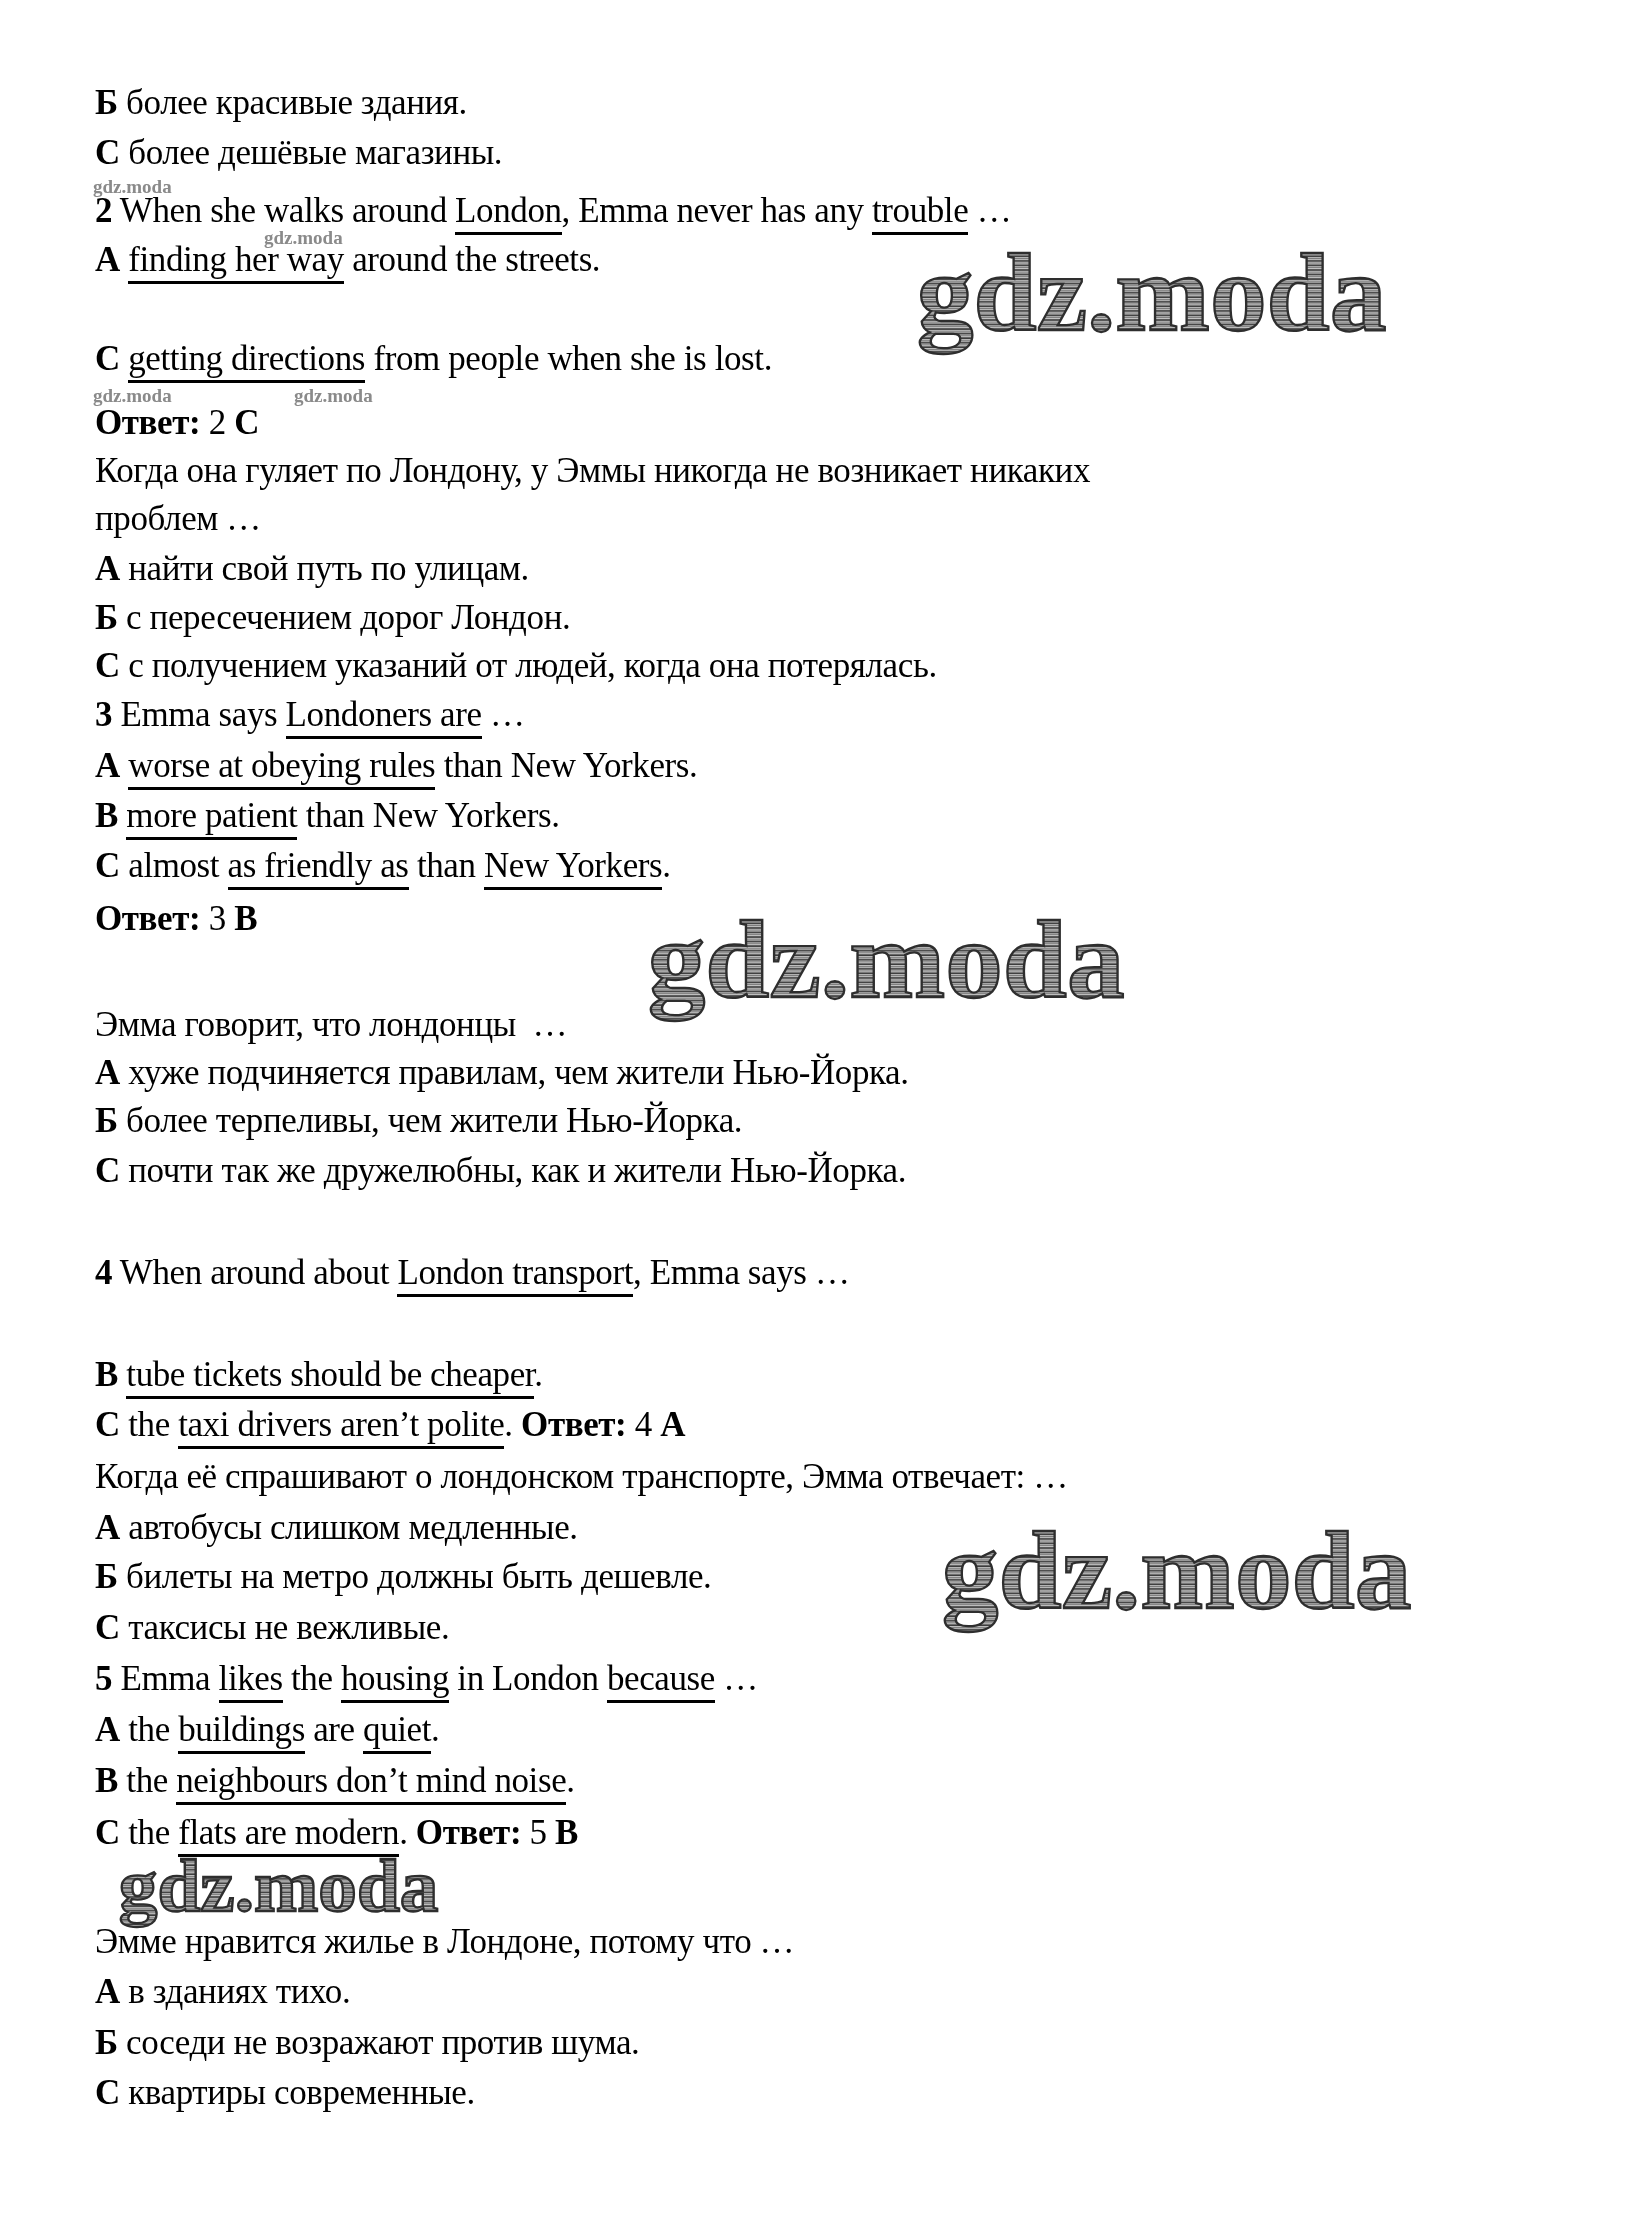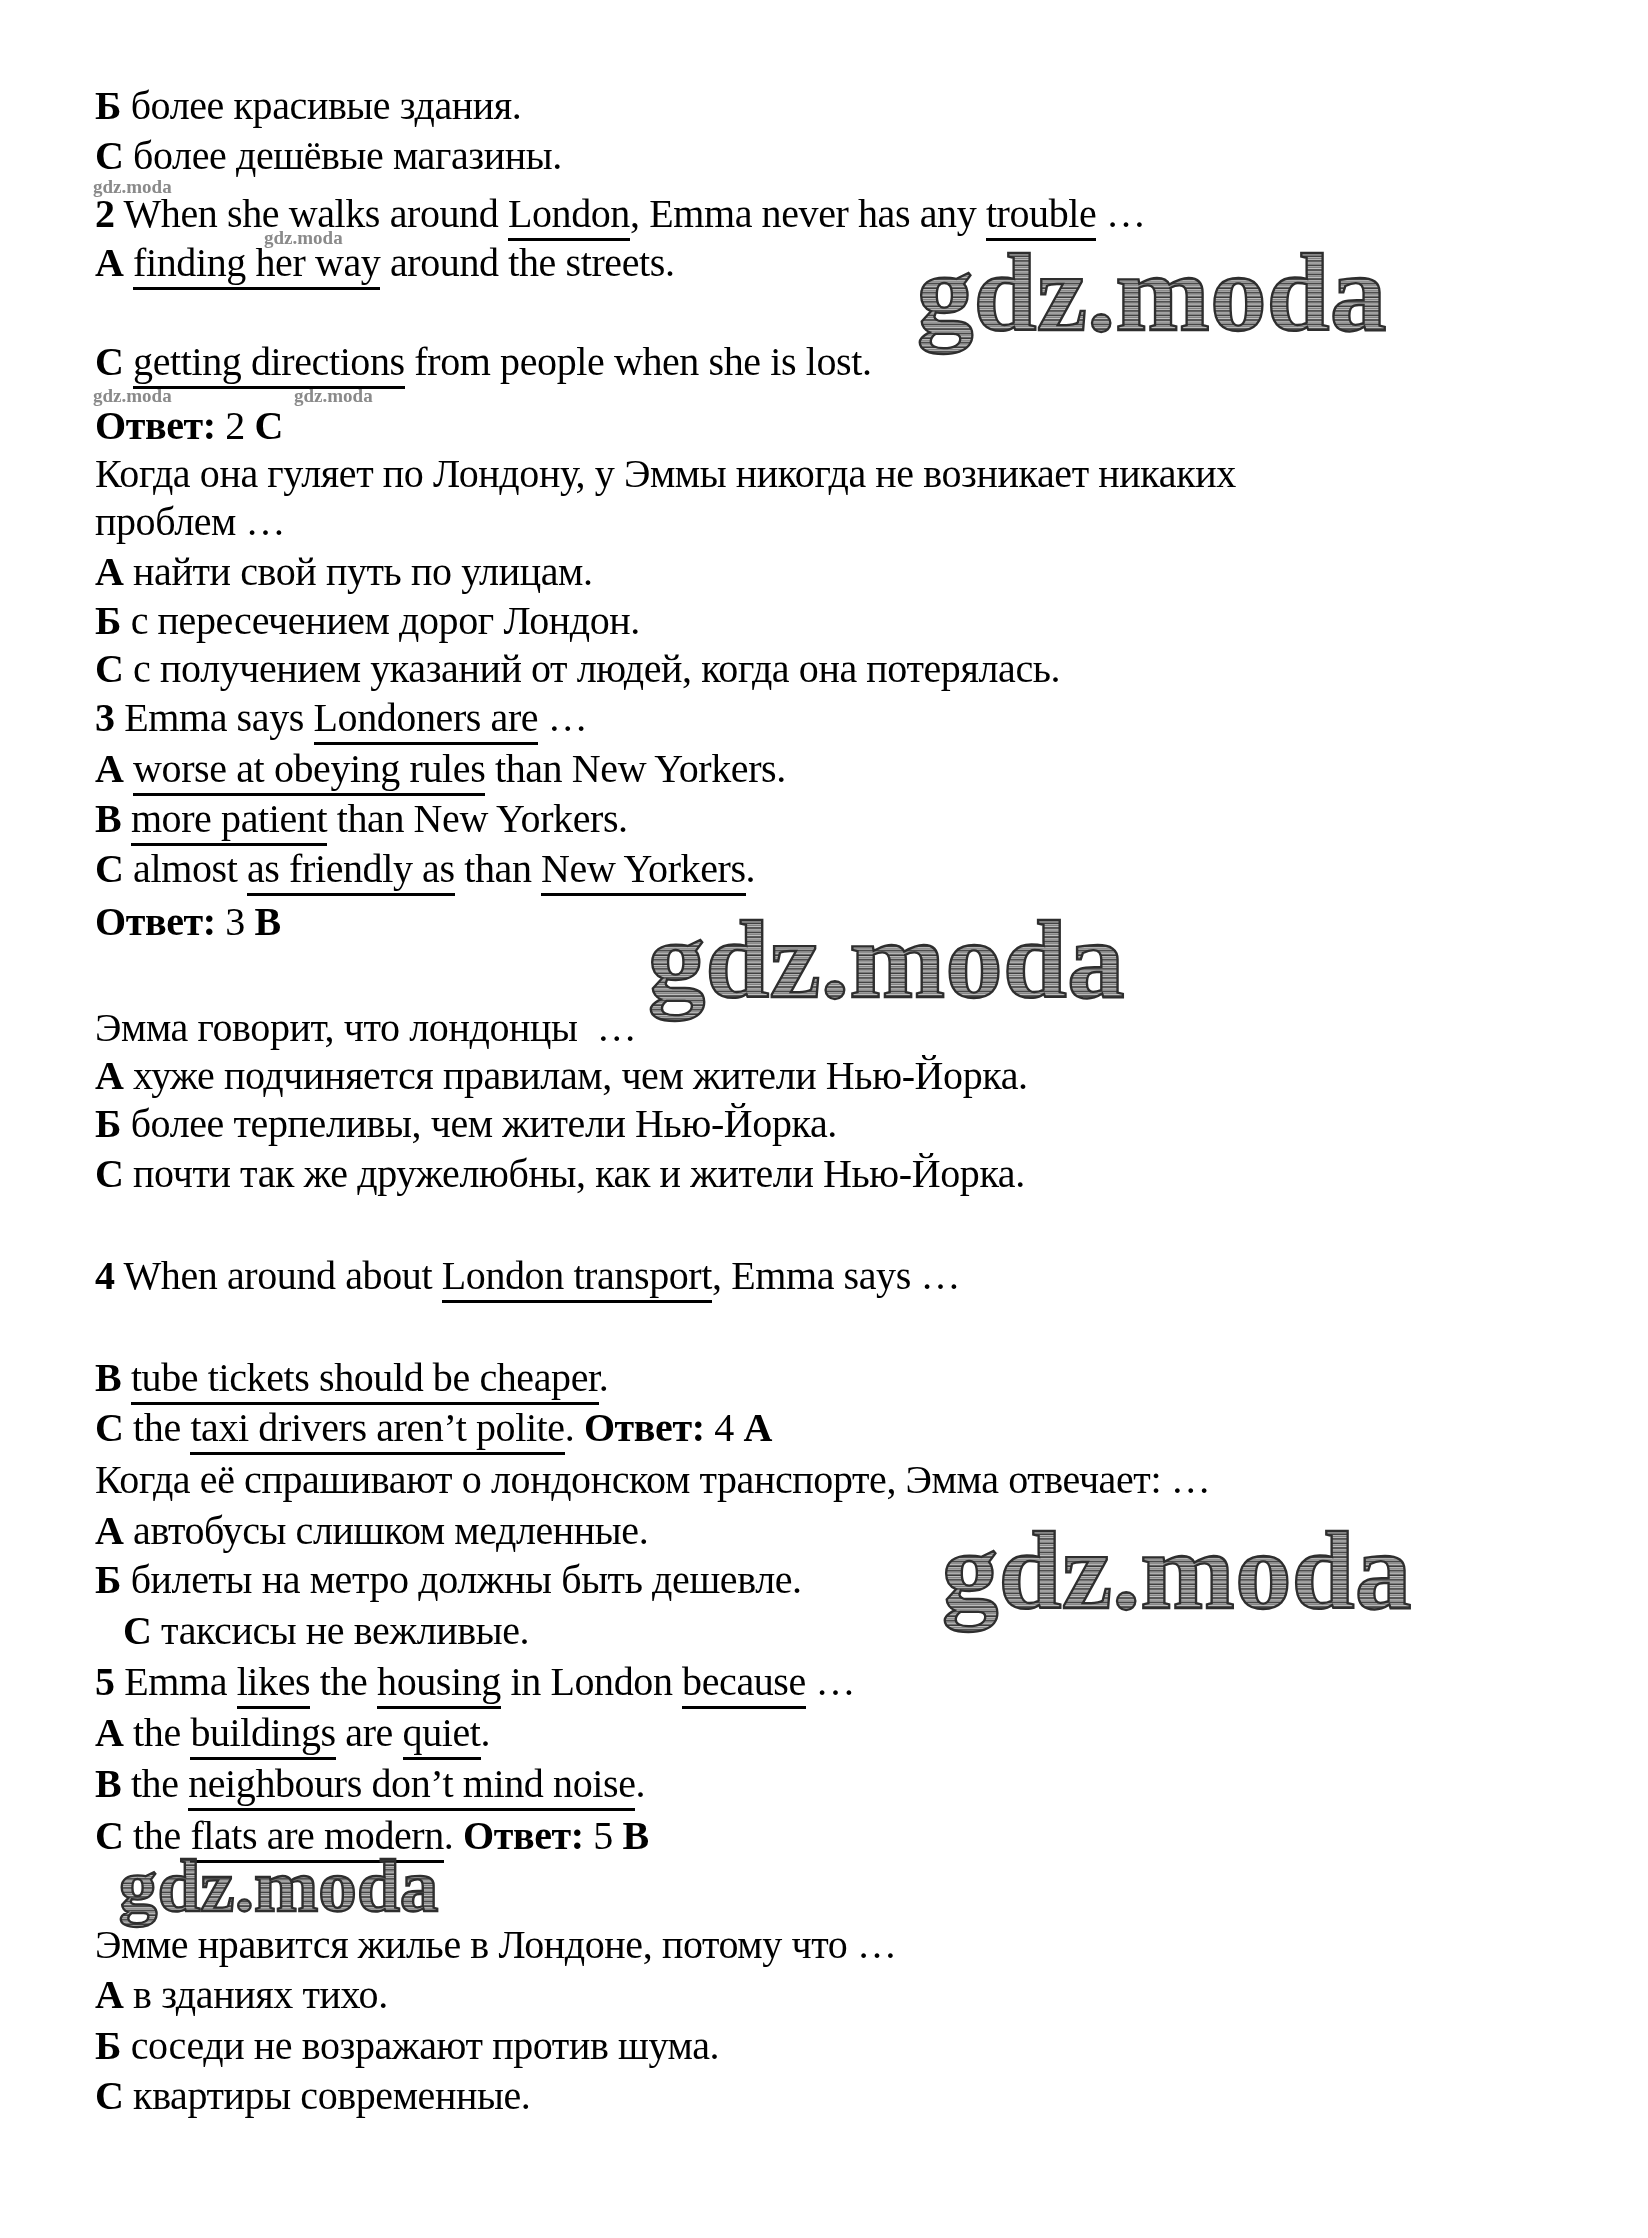--- a/index.html
+++ b/index.html
@@ -6,21 +6,21 @@
   .page{
     position:relative;
     width:1649px;height:2239px;
     background:#ffffff;
     font-family:"Liberation Serif","DejaVu Serif",serif;
     color:#000;
     overflow:hidden;
   }
   .line{
     position:absolute;
-    font-size:40px;
+    font-size:35px;
     line-height:1.05;
     letter-spacing:-0.4px;
     white-space:pre;
   }
   .line .b{font-weight:bold;}
   .line .u{border-bottom:3.8px solid #000;padding-bottom:2.3px;}
   .wm-big{position:absolute;overflow:visible;}
   .wm-small{
     position:absolute;
     font-family:"Liberation Serif","DejaVu Serif",serif;
@@ -62,21 +62,21 @@
     <div class="line" style="top: 1007px; left: 95px;"><span>Эмма говорит, что лондонцы  …</span></div>
     <div class="line" style="top: 1055px; left: 95px;"><span class="b">А</span><span> хуже подчиняется правилам, чем жители Нью-Йорка.</span></div>
     <div class="line" style="top: 1103px; left: 95px;"><span class="b">Б</span><span> более терпеливы, чем жители Нью-Йорка.</span></div>
     <div class="line" style="top: 1153px; left: 95px;"><span class="b">С</span><span> почти так же дружелюбны, как и жители Нью-Йорка.</span></div>
     <div class="line" style="top: 1255px; left: 95px;"><span class="b">4</span><span> When around about </span><span class="u">London transport</span><span>, Emma says …</span></div>
     <div class="line" style="top: 1357px; left: 95px;"><span class="b">B</span><span> </span><span class="u">tube tickets should be cheaper</span><span>.</span></div>
     <div class="line" style="top: 1407px; left: 95px;"><span class="b">C</span><span> the </span><span class="u">taxi drivers aren’t polite</span><span>. </span><span class="b">Ответ:</span><span> 4 </span><span class="b">А</span></div>
     <div class="line" style="top: 1459px; left: 95px;"><span>Когда её спрашивают о лондонском транспорте, Эмма отвечает: …</span></div>
     <div class="line" style="top: 1510px; left: 95px;"><span class="b">А</span><span> автобусы слишком медленные.</span></div>
     <div class="line" style="top: 1559px; left: 95px;"><span class="b">Б</span><span> билеты на метро должны быть дешевле.</span></div>
-    <div class="line" style="top: 1610px; left: 95px; margin-left: 28px;"><span class="b">С</span><span> таксисы не вежливые.</span></div>
+    <div class="line" style="top: 1610px; left: 95px;"><span class="b">С</span><span> таксисы не вежливые.</span></div>
     <div class="line" style="top: 1661px; left: 95px;"><span class="b">5</span><span> Emma </span><span class="u">likes</span><span> the </span><span class="u">housing</span><span> in London </span><span class="u">because</span><span> …</span></div>
     <div class="line" style="top: 1712px; left: 95px;"><span class="b">A</span><span> the </span><span class="u">buildings</span><span> are </span><span class="u">quiet</span><span>.</span></div>
     <div class="line" style="top: 1763px; left: 95px;"><span class="b">B</span><span> the </span><span class="u">neighbours don’t mind noise</span><span>.</span></div>
     <div class="line" style="top: 1815px; left: 95px;"><span class="b">C</span><span> the </span><span class="u">flats are modern</span><span>. </span><span class="b">Ответ:</span><span> 5 </span><span class="b">В</span></div>
     <div class="line" style="top: 1924px; left: 95px;"><span>Эмме нравится жилье в Лондоне, потому что …</span></div>
     <div class="line" style="top: 1974px; left: 95px;"><span class="b">А</span><span> в зданиях тихо.</span></div>
     <div class="line" style="top: 2025px; left: 95px;"><span class="b">Б</span><span> соседи не возражают против шума.</span></div>
     <div class="line" style="top: 2075px; left: 95px;"><span class="b">С</span><span> квартиры современные.</span></div>
     <svg width="500" height="133" class="wm-big" style="left: 913px; top: 246px;" viewBox="0 0 660 175">
       <text x="5" y="110" font-size="145" font-weight="bold" font-family="&quot;Liberation Serif&quot;,&quot;DejaVu Serif&quot;,serif" fill="url(#hatch)" stroke="#2e2e2e" stroke-width="3" textLength="620" lengthAdjust="spacingAndGlyphs">gdz.moda</text>

